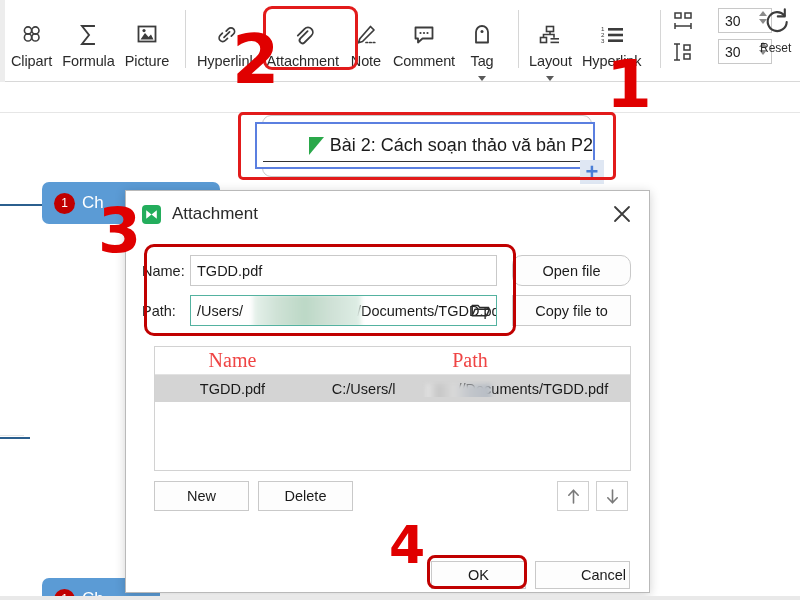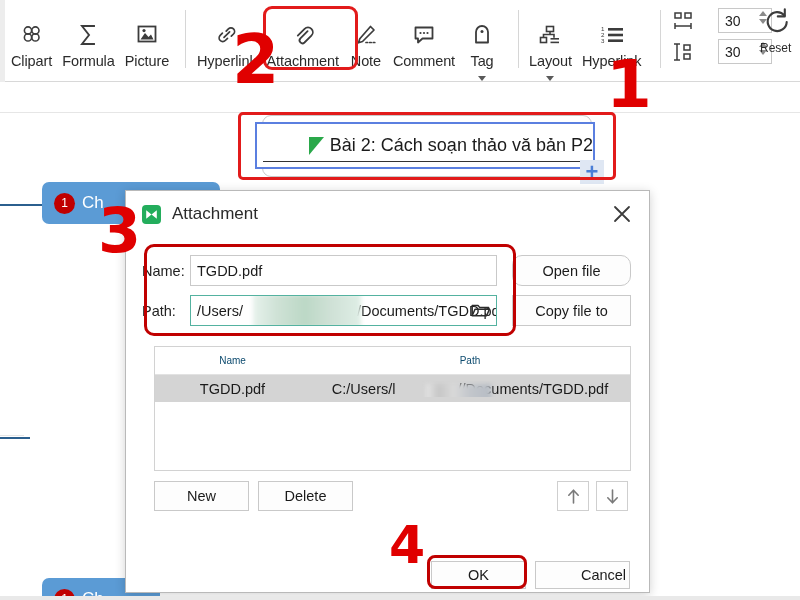--- a/index.html
+++ b/index.html
@@ -142,21 +142,21 @@
 
   .dlg-btn{
     border:1px solid #c9c9c9;background:#fdfdfd;box-sizing:border-box;
     display:flex;align-items:center;justify-content:center;
     font-size:14.5px;color:#1b1b1b;position:absolute;
   }
 
   
   .tbl{position:absolute;border:1px solid #d2d2d2;background:#fff;box-sizing:border-box;overflow:hidden;}
   .tbl-head{display:flex;height:27px;align-items:center;border-bottom:1px solid #e2e2e2;}
-  .tbl-hc{font-size:10px;color:#0c4a6e;text-align:center;}
+  .tbl-hc{font-size:20px;color:#ef4444;text-align:center;font-family:Liberation Serif, serif;}
   .tbl-row{display:flex;height:27px;align-items:center;background:#d4d4d4;}
   .tbl-c{font-size:14.5px;color:#1b1b1b;text-align:center;position:relative;overflow:hidden;white-space:nowrap;}
   .blur-chip2{
     position:absolute;height:20px;
     background:linear-gradient(90deg,#e4e4e4 0%,#c6c6c6 20%,#d9d9d9 42%,#c2c6cb 68%,#b6bcc4 100%);
     filter:blur(2px);
   }
   .arrow-btn{
     position:absolute;width:32px;height:30px;border:1px solid #cfcfcf;background:#fff;
     display:flex;align-items:center;justify-content:center;color:#7a7a7a;font-size:18px;

